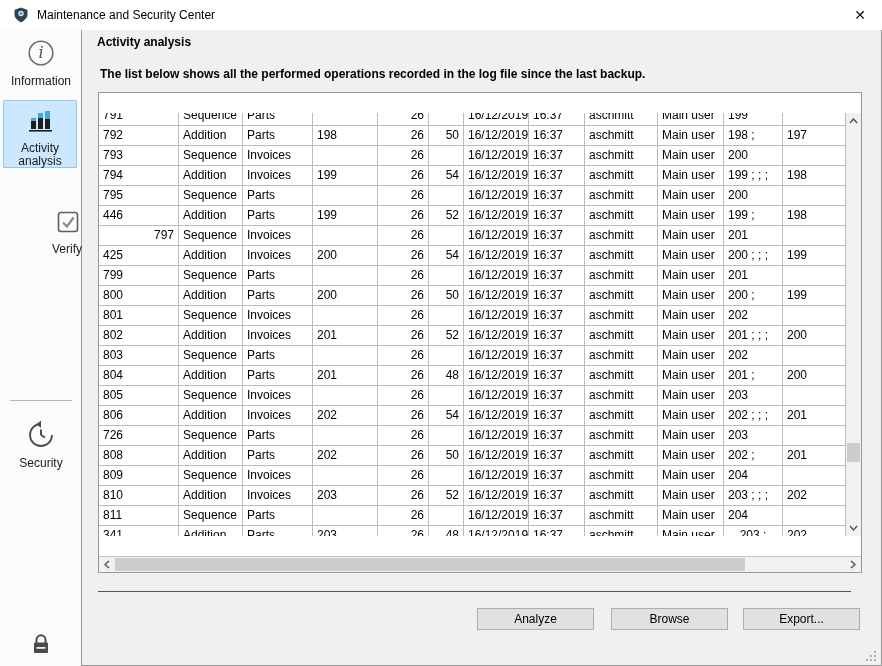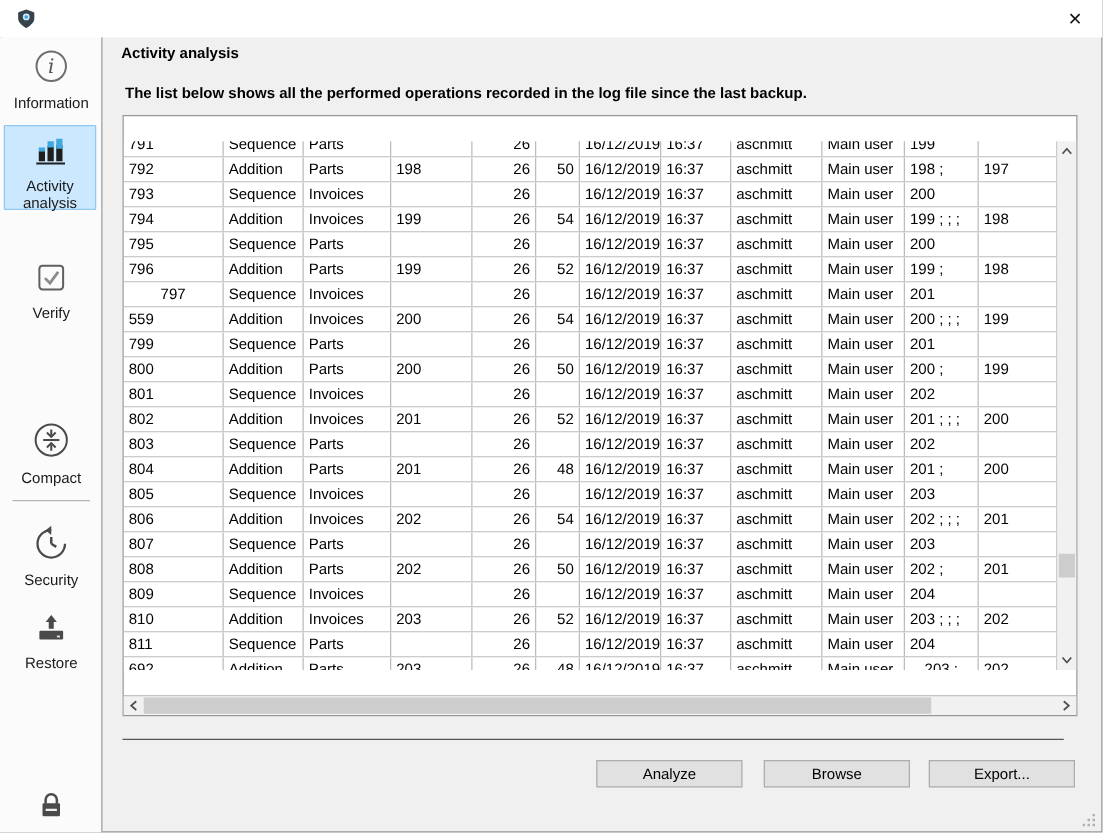--- a/index.html
+++ b/index.html
@@ -58,20 +58,21 @@
 </style>
 </head>
 <body>
 
 <div class="titlebar">
   <svg class="app-icon" viewBox="0 0 20 20">
     <path d="M10 1.2 L17.6 3.9 V10 C17.6 15.2 10 18.8 10 18.8 C10 18.8 2.4 15.2 2.4 10 V3.9 Z" fill="#36424e" stroke="#222c36" stroke-width="0.8"></path>
     <circle cx="10" cy="8.2" r="3.4" fill="#cfe9f7"></circle>
     <circle cx="10" cy="8.2" r="1.8" fill="#3f9fd8"></circle>
   </svg>
+  <span class="title">Maintenance and Security Center</span>
 </div>
 <div class="close-btn">✕</div>
 
 <div class="sidebar">
 
   <div class="side-item" style="top:8px;">
     <svg width="30" height="30" viewBox="0 0 28 28">
       <circle cx="14" cy="14" r="11" fill="none" stroke="#6e6e6e" stroke-width="1.5"></circle>
       <text x="14" y="19" text-anchor="middle" font-family="DejaVu Serif, serif" font-style="italic" font-size="15" fill="#555">i</text>
     </svg>
@@ -84,62 +85,42 @@
       <rect x="6" y="11" width="5" height="3" fill="#3fa9e0"></rect>
       <rect x="13" y="10" width="5" height="12" fill="#1e1e1e"></rect>
       <rect x="13" y="6" width="5" height="5" fill="#3fa9e0"></rect>
       <rect x="20" y="9" width="5" height="13" fill="#1e1e1e"></rect>
       <rect x="20" y="4" width="5" height="8" fill="#3fa9e0"></rect>
       <rect x="4" y="23" width="23" height="1.6" fill="#1e1e1e"></rect>
     </svg>
     <div class="lbl">Activity analysis</div>
   </div>
 
-  <div class="side-item" style="top:178px;">
+  <div class="side-item" style="top:178px;text-align:right;">
     <svg width="28" height="28" viewBox="0 0 28 28">
       <rect x="4.5" y="4.5" width="19" height="19" rx="2.5" fill="none" stroke="#5f5f5f" stroke-width="1.6"></rect>
       <polyline points="9,14.5 13,18.5 19.5,9.5" fill="none" stroke="#8a8a8a" stroke-width="2.2"></polyline>
     </svg>
     <div class="lbl">Verify</div>
   </div>
 
 
-  <div class="side-item" style="top:306px;">
-    <svg width="32" height="32" viewBox="0 0 32 32">
-      <circle cx="16" cy="16" r="12.5" fill="none" stroke="#4a4a4a" stroke-width="1.6"></circle>
-      <line x1="9.5" y1="16" x2="22.5" y2="16" stroke="#4a4a4a" stroke-width="1.6"></line>
-      <line x1="16" y1="7.5" x2="16" y2="12.5" stroke="#4a4a4a" stroke-width="1.6"></line>
-      <polyline points="12.5,10 16,13.5 19.5,10" fill="none" stroke="#4a4a4a" stroke-width="1.6"></polyline>
-      <line x1="16" y1="24.5" x2="16" y2="19.5" stroke="#4a4a4a" stroke-width="1.6"></line>
-      <polyline points="12.5,22 16,18.5 19.5,22" fill="none" stroke="#4a4a4a" stroke-width="1.6"></polyline>
-    </svg>
-    <div class="lbl">Compact</div>
-  </div>
 
   <div class="side-divider"></div>
 
   <div class="side-item" style="top:390px;">
     <svg width="30" height="30" viewBox="0 0 30 30">
       <path d="M26 15 A11 11 0 1 1 15 4" fill="none" stroke="#4a4a4a" stroke-width="1.8"></path>
       <polygon points="15,0.5 15,8 10.5,4.2" fill="#4a4a4a"></polygon>
       <line x1="15" y1="15" x2="15" y2="9.5" stroke="#4a4a4a" stroke-width="2"></line>
       <line x1="15" y1="15" x2="19" y2="17.5" stroke="#4a4a4a" stroke-width="2"></line>
     </svg>
     <div class="lbl">Security</div>
   </div>
 
-  <div class="side-item" style="top:458px;">
-    <svg width="28" height="28" viewBox="0 0 28 28">
-      <polygon points="9.5,9.5 18.5,9.5 14,4" fill="#4a4a4a"></polygon>
-      <rect x="12" y="9.5" width="4" height="5.5" fill="#4a4a4a"></rect>
-      <rect x="4.5" y="16.5" width="19" height="7" rx="1" fill="#4a4a4a"></rect>
-      <rect x="18.5" y="20.5" width="2.5" height="1.4" fill="#e8e8e8"></rect>
-    </svg>
-    <div class="lbl">Restore</div>
-  </div>
 
 
   <div class="side-item" style="top:600px;">
     <svg width="28" height="28" viewBox="0 0 28 28">
       <path d="M9.5 13 V9.8 a4.5 4.5 0 0 1 9 0 V13" fill="none" stroke="#4a4a4a" stroke-width="2"></path>
       <rect x="7" y="12.5" width="14" height="10.5" rx="1" fill="#4a4a4a"></rect>
       <rect x="9.5" y="17" width="9" height="1.8" fill="#f0f0f0"></rect>
     </svg>
     <div class="lbl">Encrypt</div>
   </div>
@@ -214,49 +195,49 @@
         <div class="td" style="width: 51px; text-align: right;">26</div>
         <div class="td" style="width: 35px; text-align: right;"></div>
         <div class="td" style="width: 65px; text-align: right;">16/12/2019</div>
         <div class="td" style="width: 56px; text-align: left;">16:37</div>
         <div class="td" style="width: 73px; text-align: left;">aschmitt</div>
         <div class="td" style="width: 66px; text-align: left;">Main user</div>
         <div class="td" style="width: 59px; text-align: left;">200</div>
         <div class="td" style="width: 63px; text-align: left;"></div>
       </div>
       <div class="tr">
-        <div class="td" style="width: 80px; text-align: left;">796</div>
+        <div class="td" style="width: 80px; text-align: left;">446</div>
         <div class="td" style="width: 64px; text-align: left;">Addition</div>
         <div class="td" style="width: 70px; text-align: left;">Parts</div>
         <div class="td" style="width: 65px; text-align: left;">199</div>
         <div class="td" style="width: 51px; text-align: right;">26</div>
         <div class="td" style="width: 35px; text-align: right;">52</div>
         <div class="td" style="width: 65px; text-align: right;">16/12/2019</div>
         <div class="td" style="width: 56px; text-align: left;">16:37</div>
         <div class="td" style="width: 73px; text-align: left;">aschmitt</div>
         <div class="td" style="width: 66px; text-align: left;">Main user</div>
         <div class="td" style="width: 59px; text-align: left;">199 ;</div>
         <div class="td" style="width: 63px; text-align: left;">198</div>
       </div>
       <div class="tr">
-        <div class="td" style="width: 80px; text-align: center;">797</div>
+        <div class="td" style="width: 80px; text-align: right;">797</div>
         <div class="td" style="width: 64px; text-align: left;">Sequence</div>
         <div class="td" style="width: 70px; text-align: left;">Invoices</div>
         <div class="td" style="width: 65px; text-align: left;"></div>
         <div class="td" style="width: 51px; text-align: right;">26</div>
         <div class="td" style="width: 35px; text-align: right;"></div>
         <div class="td" style="width: 65px; text-align: right;">16/12/2019</div>
         <div class="td" style="width: 56px; text-align: left;">16:37</div>
         <div class="td" style="width: 73px; text-align: left;">aschmitt</div>
         <div class="td" style="width: 66px; text-align: left;">Main user</div>
         <div class="td" style="width: 59px; text-align: left;">201</div>
         <div class="td" style="width: 63px; text-align: left;"></div>
       </div>
       <div class="tr">
-        <div class="td" style="width: 80px; text-align: left;">559</div>
+        <div class="td" style="width: 80px; text-align: left;">425</div>
         <div class="td" style="width: 64px; text-align: left;">Addition</div>
         <div class="td" style="width: 70px; text-align: left;">Invoices</div>
         <div class="td" style="width: 65px; text-align: left;">200</div>
         <div class="td" style="width: 51px; text-align: right;">26</div>
         <div class="td" style="width: 35px; text-align: right;">54</div>
         <div class="td" style="width: 65px; text-align: right;">16/12/2019</div>
         <div class="td" style="width: 56px; text-align: left;">16:37</div>
         <div class="td" style="width: 73px; text-align: left;">aschmitt</div>
         <div class="td" style="width: 66px; text-align: left;">Main user</div>
         <div class="td" style="width: 59px; text-align: left;">200 ; ; ;</div>
@@ -368,21 +349,21 @@
         <div class="td" style="width: 51px; text-align: right;">26</div>
         <div class="td" style="width: 35px; text-align: right;">54</div>
         <div class="td" style="width: 65px; text-align: right;">16/12/2019</div>
         <div class="td" style="width: 56px; text-align: left;">16:37</div>
         <div class="td" style="width: 73px; text-align: left;">aschmitt</div>
         <div class="td" style="width: 66px; text-align: left;">Main user</div>
         <div class="td" style="width: 59px; text-align: left;">202 ; ; ;</div>
         <div class="td" style="width: 63px; text-align: left;">201</div>
       </div>
       <div class="tr">
-        <div class="td" style="width: 80px; text-align: left;">807</div>
+        <div class="td" style="width: 80px; text-align: left;">726</div>
         <div class="td" style="width: 64px; text-align: left;">Sequence</div>
         <div class="td" style="width: 70px; text-align: left;">Parts</div>
         <div class="td" style="width: 65px; text-align: left;"></div>
         <div class="td" style="width: 51px; text-align: right;">26</div>
         <div class="td" style="width: 35px; text-align: right;"></div>
         <div class="td" style="width: 65px; text-align: right;">16/12/2019</div>
         <div class="td" style="width: 56px; text-align: left;">16:37</div>
         <div class="td" style="width: 73px; text-align: left;">aschmitt</div>
         <div class="td" style="width: 66px; text-align: left;">Main user</div>
         <div class="td" style="width: 59px; text-align: left;">203</div>
@@ -438,21 +419,21 @@
         <div class="td" style="width: 51px; text-align: right;">26</div>
         <div class="td" style="width: 35px; text-align: right;"></div>
         <div class="td" style="width: 65px; text-align: right;">16/12/2019</div>
         <div class="td" style="width: 56px; text-align: left;">16:37</div>
         <div class="td" style="width: 73px; text-align: left;">aschmitt</div>
         <div class="td" style="width: 66px; text-align: left;">Main user</div>
         <div class="td" style="width: 59px; text-align: left;">204</div>
         <div class="td" style="width: 63px; text-align: left;"></div>
       </div>
       <div class="tr">
-        <div class="td" style="width: 80px; text-align: left;">692</div>
+        <div class="td" style="width: 80px; text-align: left;">341</div>
         <div class="td" style="width: 64px; text-align: left;">Addition</div>
         <div class="td" style="width: 70px; text-align: left;">Parts</div>
         <div class="td" style="width: 65px; text-align: left;">203</div>
         <div class="td" style="width: 51px; text-align: right;">26</div>
         <div class="td" style="width: 35px; text-align: right;">48</div>
         <div class="td" style="width: 65px; text-align: right;">16/12/2019</div>
         <div class="td" style="width: 56px; text-align: left;">16:37</div>
         <div class="td" style="width: 73px; text-align: left;">aschmitt</div>
         <div class="td" style="width: 66px; text-align: left;">Main user</div>
         <div class="td" style="width: 59px; text-align: center;">203 ;</div>

